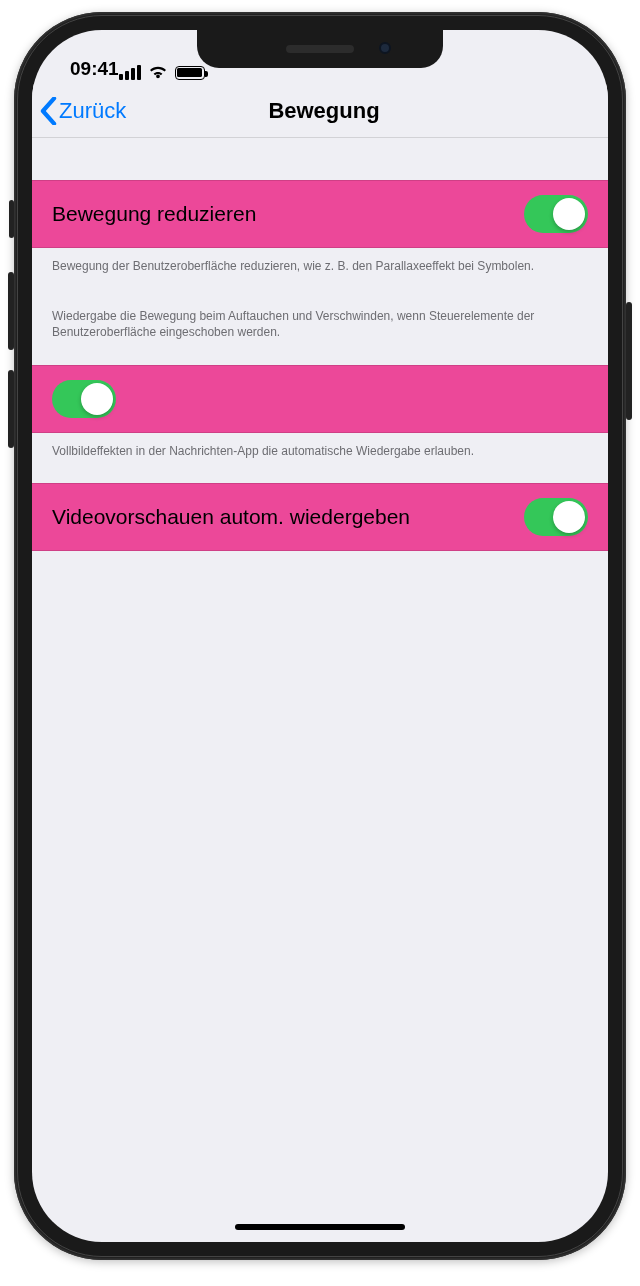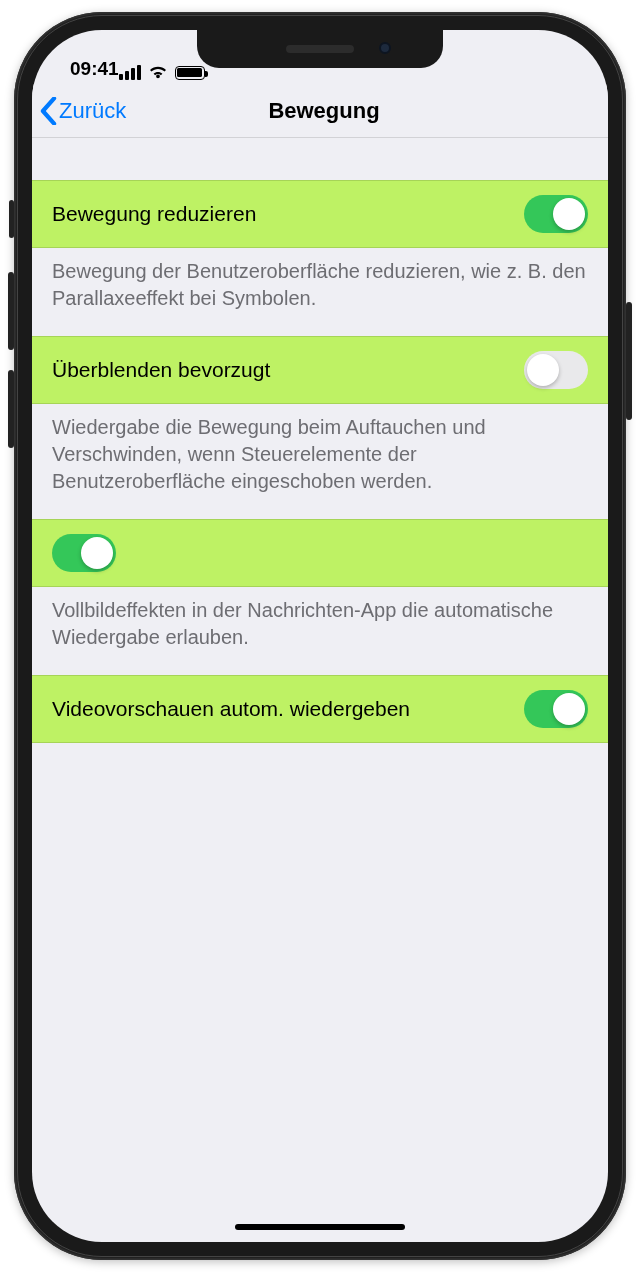--- a/index.html
+++ b/index.html
@@ -105,33 +105,33 @@
       text-align:center;
       font-size:22px; font-weight:600;
       pointer-events:none;
     }
 
     
     .content { background:#efeff4; }
     .gap { height:42px; }
 
     .row {
-      background:#bef264;
+      background:#ec4899;
       min-height:58px;
       padding: 14px 20px;
       display:flex; align-items:center; justify-content:space-between;
       border-top:1px solid rgba(0,0,0,.12);
       border-bottom:1px solid rgba(0,0,0,.12);
       font-size:21px;
       gap: 18px;
     }
     .row + .footer-text,
     .footer-text {
       padding: 10px 20px 24px;
-      font-size:20px;
+      font-size:12px;
       color:#6d6d72;
       line-height:1.35;
     }
     .row-label {
       flex:1 1 auto;
       white-space:nowrap;
       overflow:hidden;
       text-overflow:ellipsis;
     }
 
@@ -209,26 +209,20 @@
     <div class="content">
       <div class="gap"></div>
       <div id="rows">
           <div class="row">
             <span class="row-label">Bewegung reduzieren</span>
             <div class="toggle" data-on="true">
               <div class="knob"></div>
             </div>
           </div>
           <div class="footer-text">Bewegung der Benutzeroberfläche reduzieren, wie z. B. den Parallaxeeffekt bei Symbolen.</div>
-          <div class="row">
-            <span class="row-label">Überblenden bevorzugt</span>
-            <div class="toggle" data-on="false">
-              <div class="knob"></div>
-            </div>
-          </div>
           <div class="footer-text">Wiedergabe die Bewegung beim Auftauchen und Verschwinden, wenn Steuerelemente der Benutzeroberfläche eingeschoben werden.</div>
           <div class="row">
             <div class="toggle" data-on="true">
               <div class="knob"></div>
             </div>
           </div>
           <div class="footer-text">Vollbildeffekten in der Nachrichten-App die automatische Wiedergabe erlauben.</div>
           <div class="row">
             <span class="row-label">Videovorschauen autom. wiedergeben</span>
             <div class="toggle" data-on="true">

